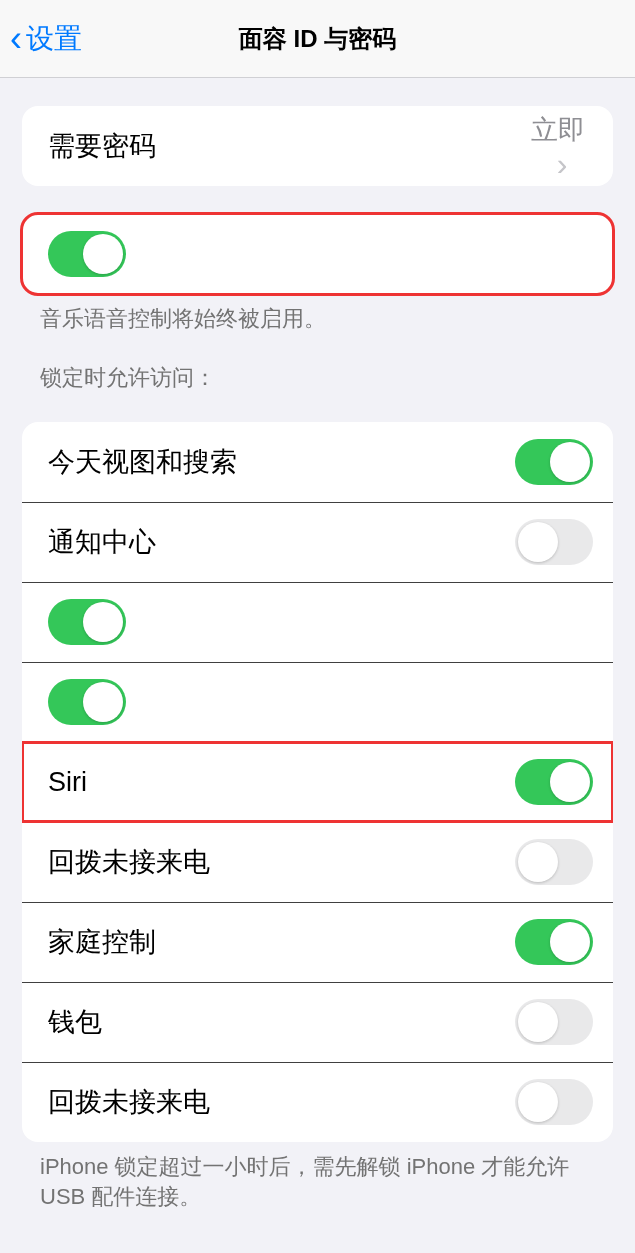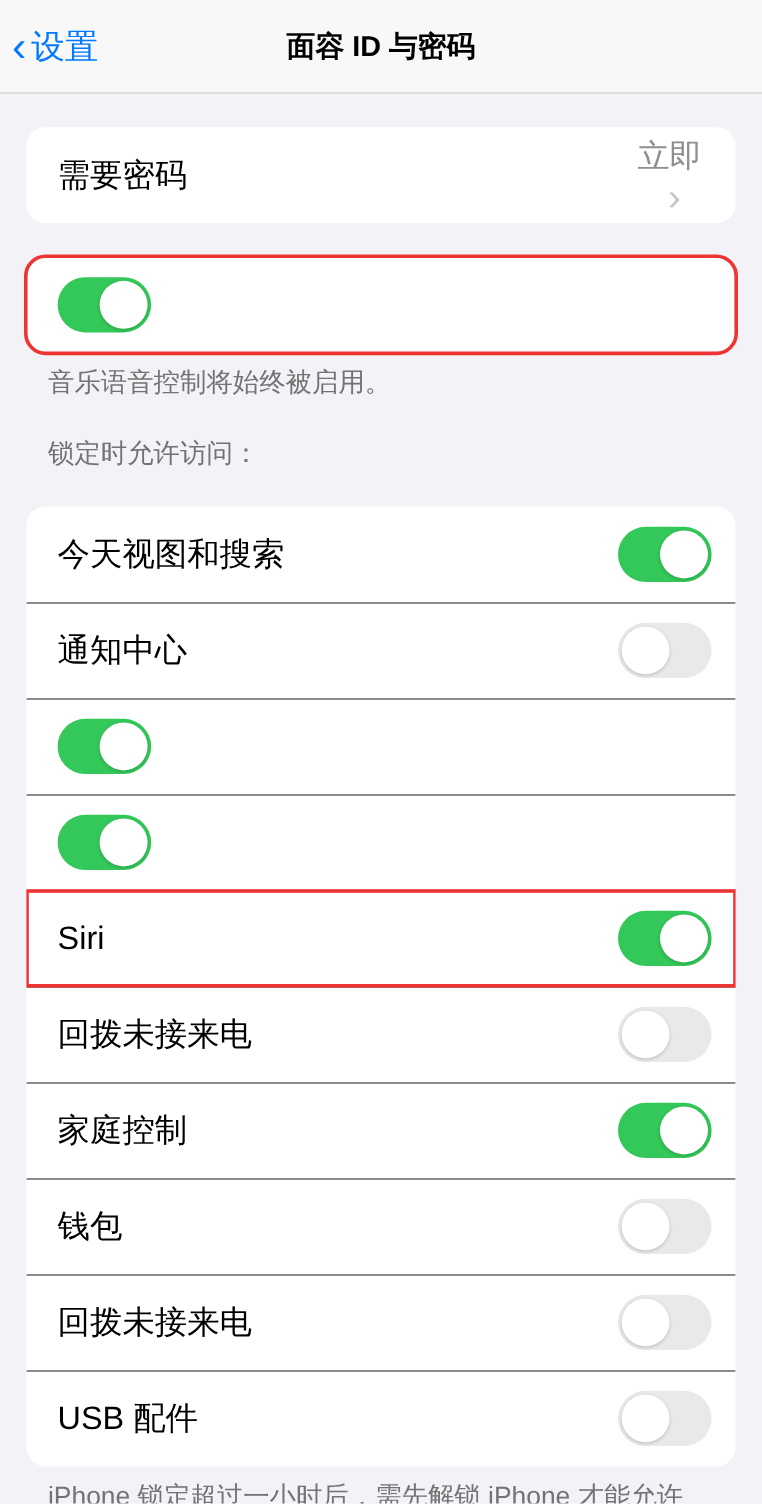--- a/index.html
+++ b/index.html
@@ -183,22 +183,16 @@
         <span class="toggle off">
           <span class="knob"></span>
         </span>
       </div>
       <div class="row">
         <span class="label">回拨未接来电</span>
         <span class="toggle off">
           <span class="knob"></span>
         </span>
       </div>
-      <div class="row">
-        <span class="label">USB 配件</span>
-        <span class="toggle off">
-          <span class="knob"></span>
-        </span>
-      </div>
     </div>
   <div class="footer-text">iPhone 锁定超过一小时后，需先解锁 iPhone 才能允许 USB 配件连接。</div>
 
 </div>
 
 </body></html>

